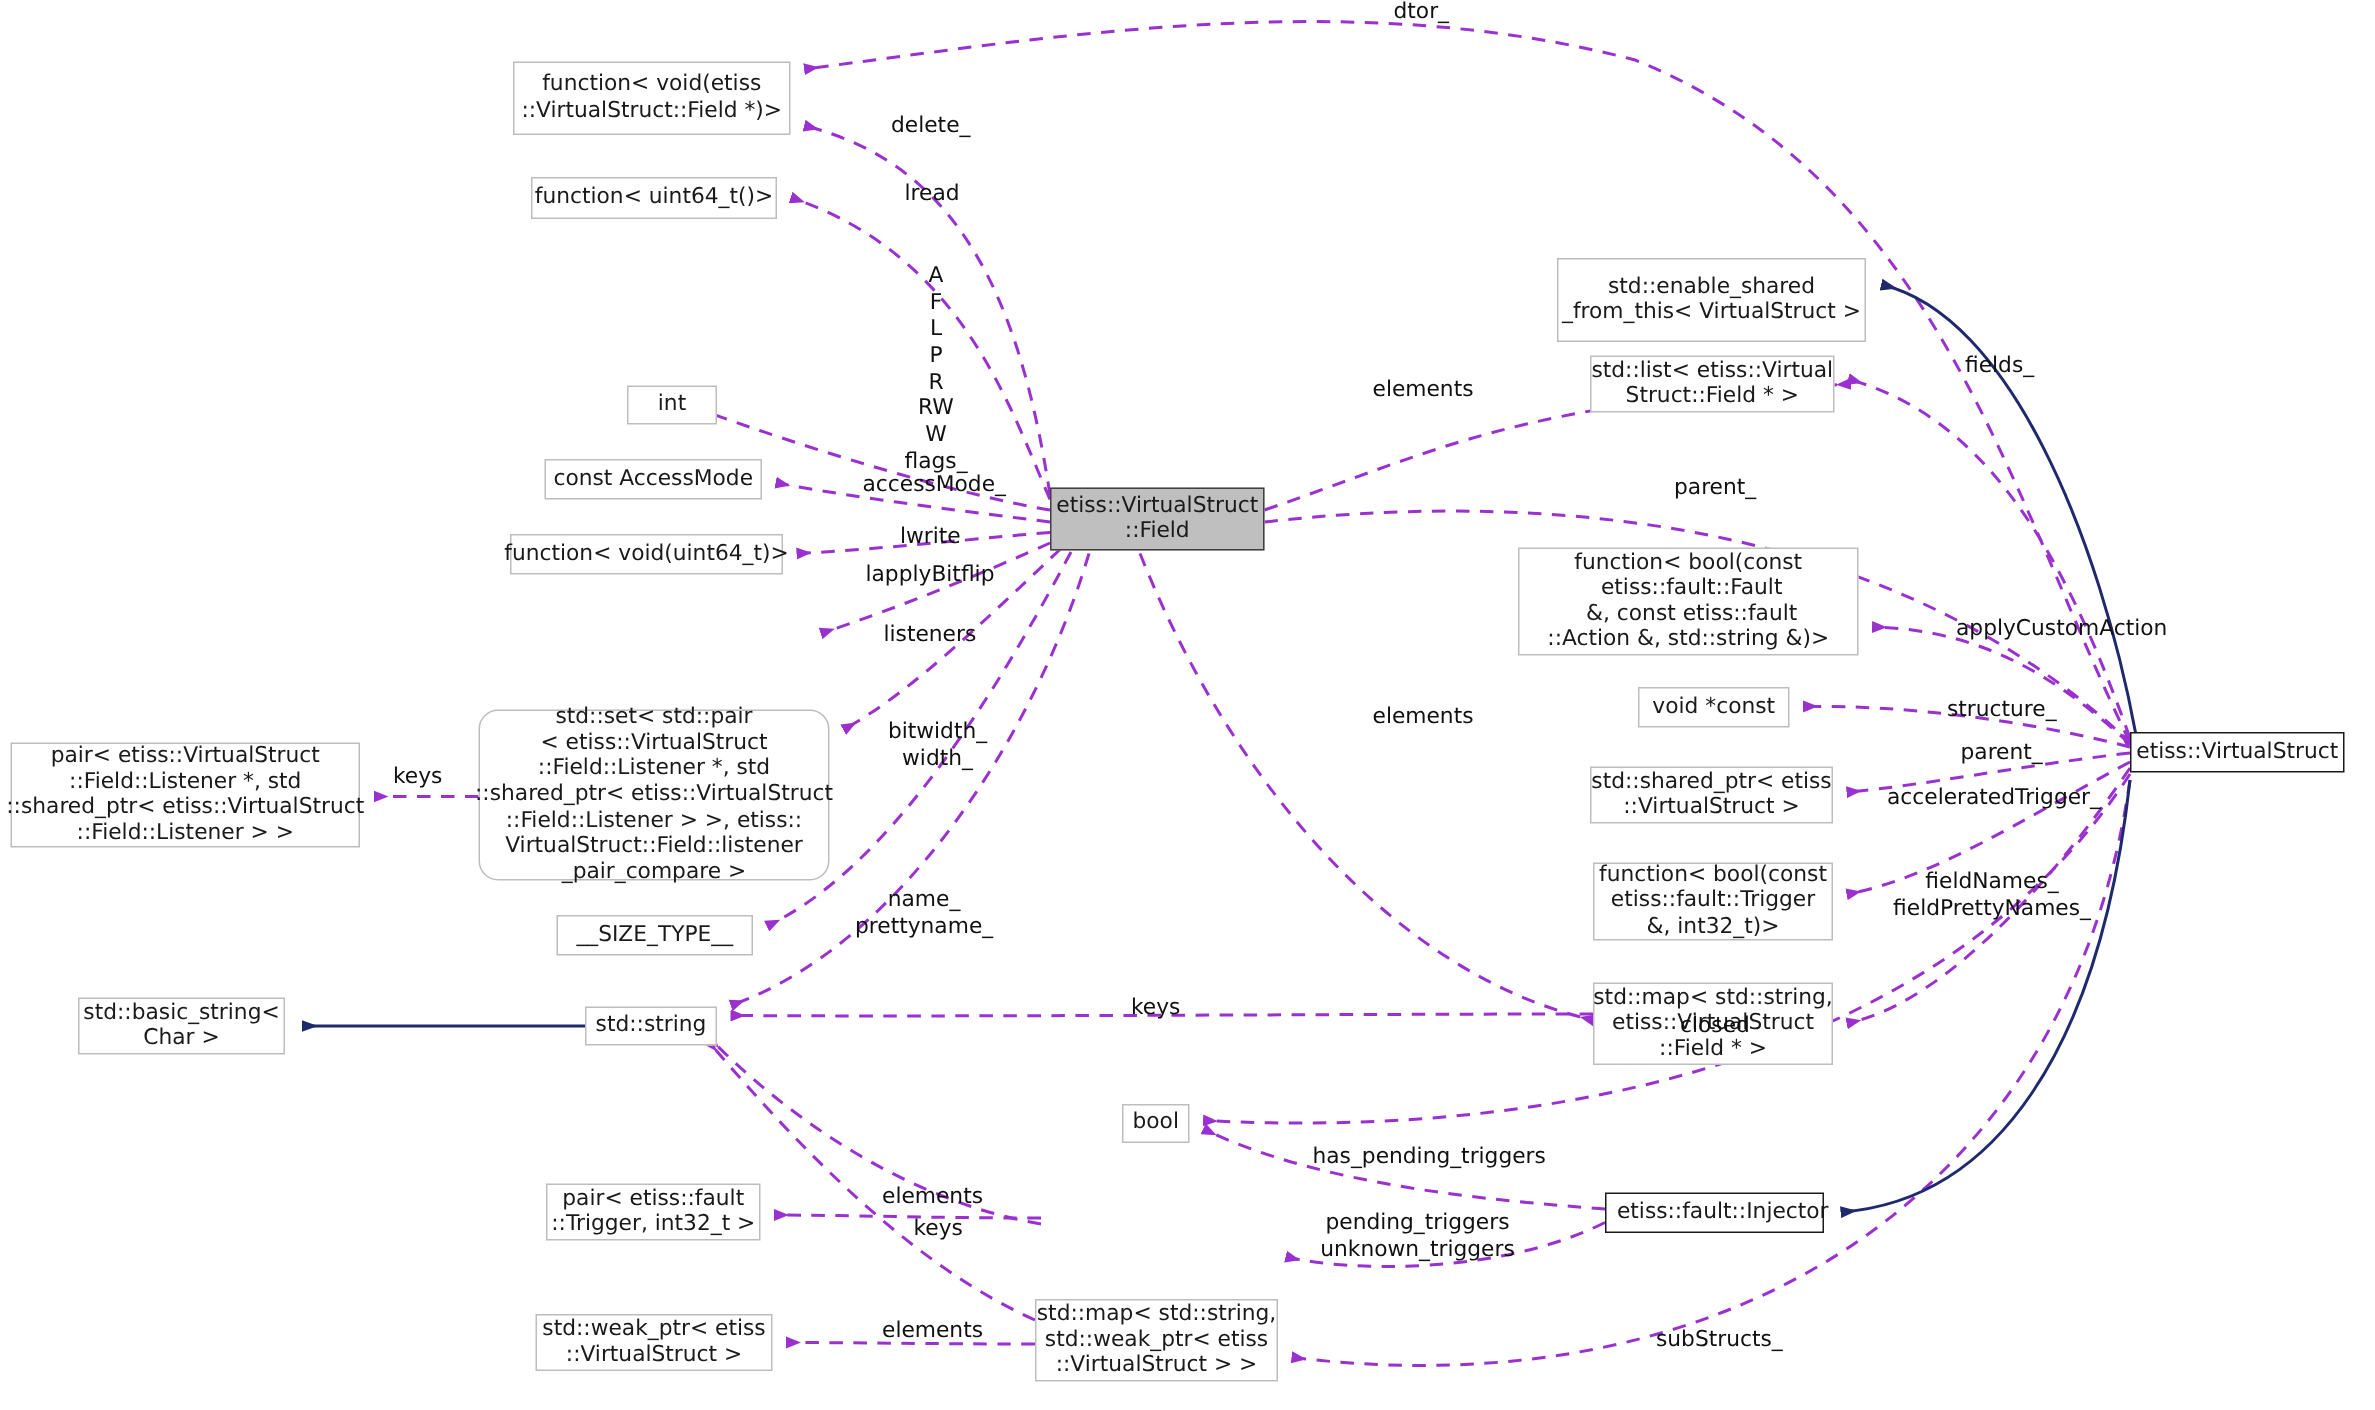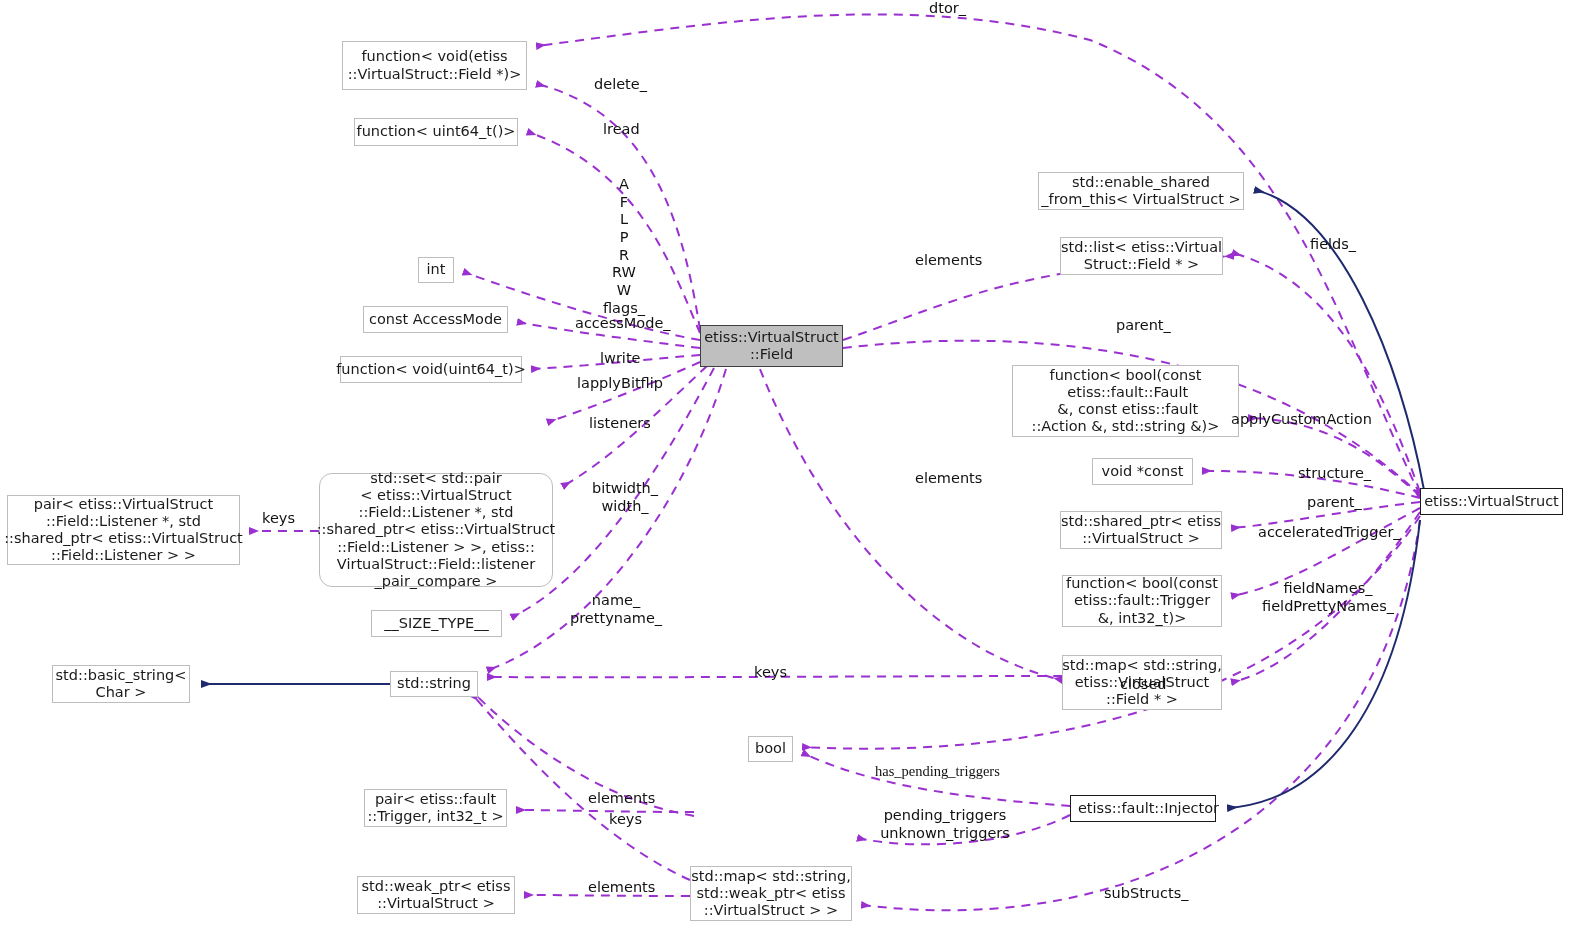--- a/index.html
+++ b/index.html
@@ -121,27 +121,27 @@
 
       <path d="M390,684 L202,684"></path>
     </g>
   </svg>
 
   <div class="node" style="left:342px;top:41px;width:185px;height:49px;">function&lt; void(etiss
 ::VirtualStruct::Field *)&gt;</div>
 
   <div class="node" style="left:354px;top:118px;width:164px;height:28px;">function&lt; uint64_t()&gt;</div>
 
-  <div class="node" style="left:1038px;top:172px;width:206px;height:38px;">std::enable_shared
+  <div class="node" style="left:1038px;top:172px;width:206px;height:56px;">std::enable_shared
 _from_this&lt; VirtualStruct &gt;</div>
 
   <div class="node" style="left:1060px;top:237px;width:163px;height:38px;">std::list&lt; etiss::Virtual
 Struct::Field * &gt;</div>
 
-  <div class="node" style="left:418px;top:257px;width:36px;height:26px;">int</div>
+  <div class="node" style="left:418px;top:257px;width:60px;height:26px;">int</div>
 
   <div class="node" style="left:363px;top:306px;width:145px;height:27px;">const AccessMode</div>
 
   <div class="node current" style="left:700px;top:325px;width:143px;height:42px;">etiss::VirtualStruct
 ::Field</div>
 
   <div class="node" style="left:340px;top:356px;width:182px;height:27px;">function&lt; void(uint64_t)&gt;</div>
 
   <div class="node" style="left:1012px;top:365px;width:227px;height:72px;">function&lt; bool(const
  etiss::fault::Fault
@@ -221,21 +221,21 @@
   <div class="elabel" style="left:575px;top:315px;">accessMode_</div>
 
   <div class="elabel" style="left:1116px;top:317px;">parent_</div>
 
   <div class="elabel" style="left:600px;top:350px;">lwrite</div>
 
   <div class="elabel" style="left:577px;top:375px;">lapplyBitflip</div>
 
   <div class="elabel" style="left:589px;top:415px;">listeners</div>
 
-  <div class="elabel" style="left:1231px;top:411px;text-align:right;">applyCustomAction</div>
+  <div class="elabel" style="left:1304px;top:411px;text-align:right;">applyCustomAction</div>
 
   <div class="elabel" style="left:915px;top:470px;">elements</div>
 
   <div class="elabel" style="left:1298px;top:465px;">structure_</div>
 
   <div class="elabel stack" style="left:589px;top:480px;width:72px;">bitwidth_
 width_</div>
 
   <div class="elabel" style="left:1307px;top:494px;">parent_</div>
 
@@ -246,21 +246,21 @@
   <div class="elabel stack" style="left:1258px;top:580px;width:140px;">fieldNames_
 fieldPrettyNames_</div>
 
   <div class="elabel stack" style="left:570px;top:592px;width:92px;">name_
 prettyname_</div>
 
   <div class="elabel" style="left:754px;top:664px;">keys</div>
 
   <div class="elabel" style="left:1120px;top:676px;">closed</div>
 
-  <div class="elabel" style="left:875px;top:763px;font-family:Liberation Serif, serif;">has_pending_triggers</div>
+  <div class="elabel" style="left:875px;top:763px;">has_pending_triggers</div>
 
   <div class="elabel" style="left:588px;top:790px;">elements</div>
 
   <div class="elabel" style="left:609px;top:811px;">keys</div>
 
   <div class="elabel stack" style="left:880px;top:807px;width:130px;">pending_triggers
 unknown_triggers</div>
 
   <div class="elabel" style="left:1104px;top:885px;">subStructs_</div>
 

